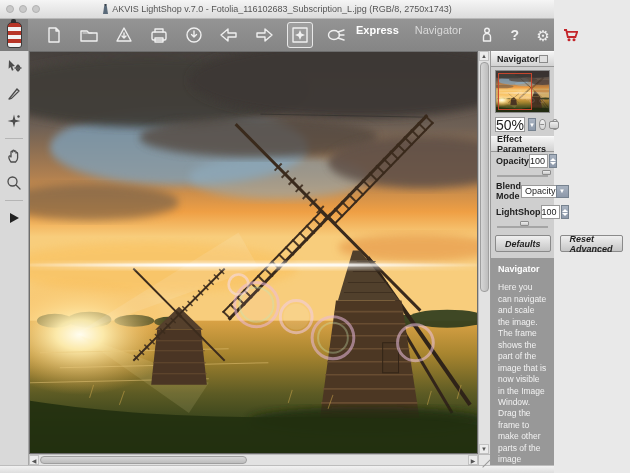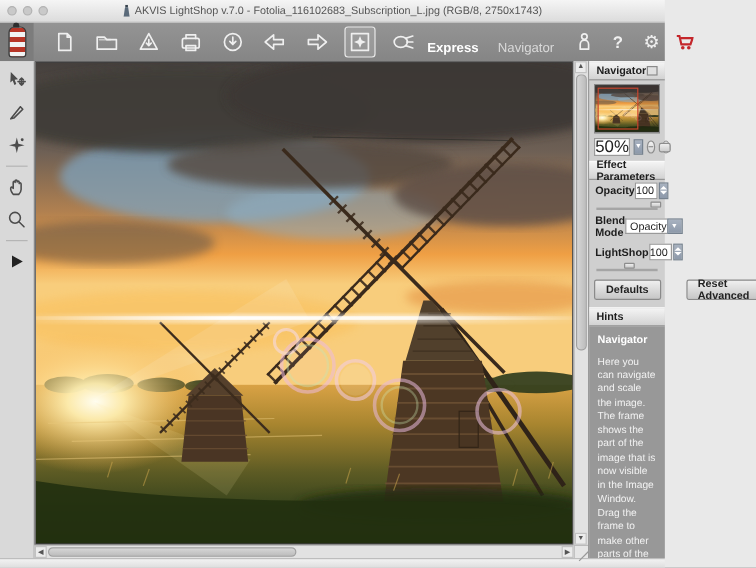--- a/index.html
+++ b/index.html
@@ -19,21 +19,21 @@
   .toolbar{height:32px;background:linear-gradient(#949494,#858585);display:flex;align-items:center;flex:0 0 auto;}
   .logo-box{width:28px;height:32px;background:#7c7c7c;display:flex;align-items:center;justify-content:center;flex:0 0 auto;}
   .lighthouse{width:13px;height:24px;border-radius:5px 5px 3px 3px;
     background:repeating-linear-gradient(180deg,#b73527 0 4px,#f2f2f2 4px 8px);
     border:1px solid #3a3a3a;position:relative;}
   .lighthouse:before{content:"";position:absolute;top:-4px;left:3px;width:5px;height:4px;background:#2d2d2d;border-radius:2px 2px 0 0;}
   .tb-icons{display:flex;align-items:center;gap:11px;margin-left:14px;}
   .tb-btn{width:24px;height:24px;display:flex;align-items:center;justify-content:center;border-radius:3px;}
   .tb-btn.active{border:1px solid #e8e8e8;background:rgba(255,255,255,.12);}
   .tb-btn svg{display:block;}
-  .tb-right{margin-left:auto;display:flex;align-items:flex-end;gap:0;}
+  .tb-right{margin-left:auto;display:flex;align-items:flex-start;gap:0;}
   .mode-label{font-size:11px;padding:0 8px;cursor:default;}
   .mode-label.express{color:#ffffff;font-weight:bold;}
   .mode-label.advanced{color:#d9d9d9;}
   .tb-mini{width:22px;height:22px;display:flex;align-items:center;justify-content:center;margin-left:6px;}
   .glyph-icon{color:#f0f0f0;font-size:13px;line-height:1;}
 
   
   .main{flex:1 1 auto;display:flex;min-height:0;}
   .tools{width:28px;background:#d9d9d9;border-right:1px solid #a8a8a8;display:flex;flex-direction:column;
     align-items:center;padding-top:6px;gap:7px;flex:0 0 auto;}
@@ -91,21 +91,21 @@
   .spin .up{border-bottom:3px solid #fff;} .spin .dn{border-top:3px solid #fff;}
   .mini-slider{height:5px;margin:0 6px 2px 6px;position:relative;border-bottom:2px solid #a5a5a5;flex:0 0 auto;}
   .mini-thumb{position:absolute;top:0;width:9px;height:5px;background:linear-gradient(#eee,#c9c9c9);
     border:1px solid #8d8d8d;box-sizing:border-box;border-radius:1px;}
   .dd-wide{width:66px;height:13px;display:flex;}
   .dd-val{flex:1;background:#fff;border:1px solid #9a9a9a;border-right:none;font-size:9px;
     display:flex;align-items:center;padding-left:3px;}
   .swatch{width:27px;height:13px;border:1px solid #8a8a8a;box-sizing:border-box;margin-left:3px;}
   .sw-lbl{margin-left:8px;}
 
-  .btn-row{display:flex;justify-content:flex-start;gap:21px;padding:5px 4px 6px 4px;flex:0 0 auto;}
+  .btn-row{display:flex;justify-content:flex-start;gap:9px;padding:5px 4px 6px 4px;flex:0 0 auto;font-style:italic;}
   .pbtn{height:15px;font-size:9px;font-weight:bold;color:#222;background:linear-gradient(#efefef,#c6c6c6);
     border:1px solid #8a8a8a;border-radius:2px;padding:0 9px;display:flex;align-items:center;}
 
   .hints-body{flex:1 1 auto;background:#989898;margin:0;padding:6px 7px;overflow:hidden;}
   .hints-body .hh{font-size:9px;font-weight:bold;color:#fff;margin-bottom:8px;}
   .hints-body .hp{font-size:8.5px;line-height:1.35;color:#f2f2f2;}
 
   .bottom-strip{height:7px;background:linear-gradient(#f2f2f2,#dedede);border-top:1px solid #bdbdbd;flex:0 0 auto;}
   .ico-stroke{stroke:#efefef;fill:none;stroke-width:1.4;stroke-linecap:round;stroke-linejoin:round;}
   .tool-stroke{stroke:#4c4c4c;fill:none;stroke-width:1.3;stroke-linecap:round;stroke-linejoin:round;}
@@ -611,23 +611,20 @@
       <div class="mini-slider">
         <div class="mini-thumb" style="left:45%;"></div>
       </div>
 
 
       <div class="btn-row">
         <span class="pbtn">Defaults</span>
         <span class="pbtn">Reset Advanced</span>
       </div>
 
-      <div class="sec-header">
-        <span class="t">Hints</span>
-      </div>
       <div class="hints-body">
         <div class="hh">Navigator</div>
         <div class="hp">Here you can navigate and scale the image. The frame shows the part of the image that is now visible in the Image Window. Drag the frame to make other parts of the image visible. Use the slider or the buttons + and -, to scale the image. The fall-down menu shows some frequently used coefficients.</div>
       </div>
     </div>
   </div>
 
   <div class="bottom-strip"></div>
 </div>
 

